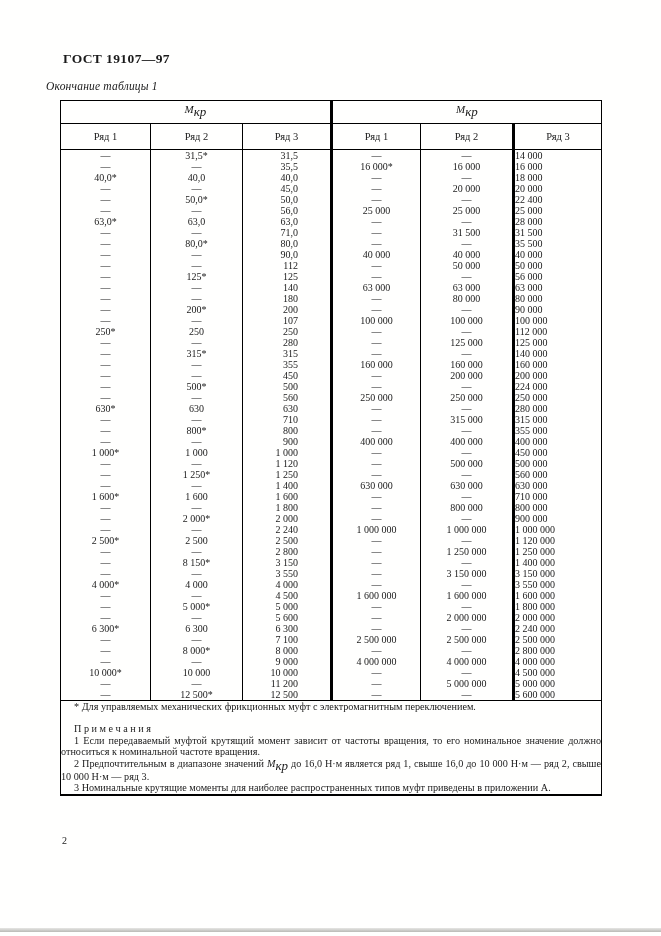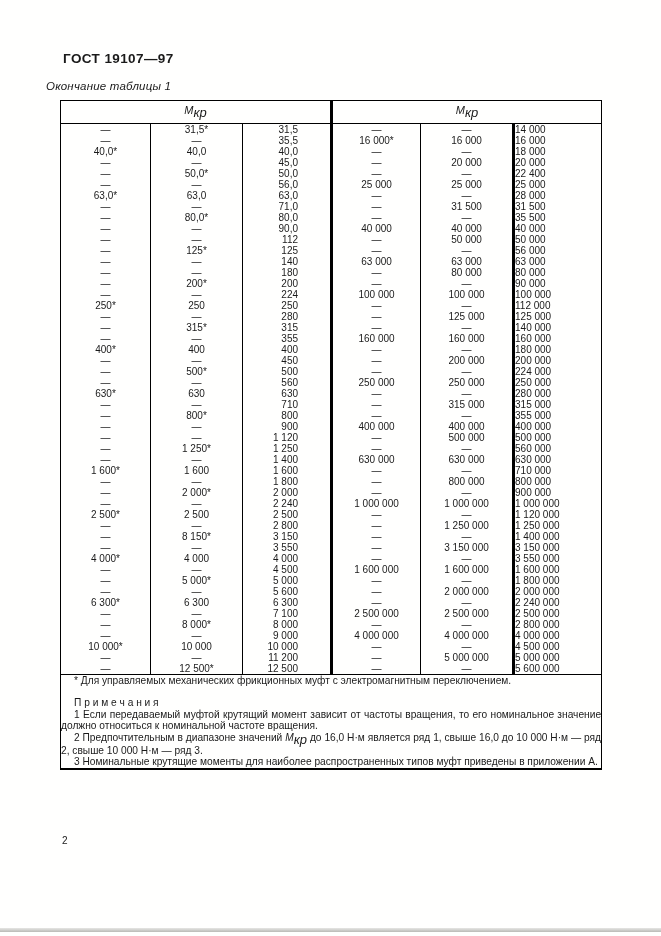--- a/index.html
+++ b/index.html
@@ -1,20 +1,20 @@
 <!DOCTYPE html>
 <html><head>
 <meta charset="utf-8">
 <style>
   html,body{margin:0;padding:0;background:#ffffff;}
   .page{
     position:relative;
     width:661px;height:936px;
     background:#fffffe;
-    font-family:Liberation Sans, sans-serif;
+    font-family:Liberation Serif, serif;
     color:#1a1a1a;
     overflow:hidden;
   }
   .doc-number{
     position:absolute;left:63px;top:51px;
     font-weight:bold;font-size:13.5px;letter-spacing:.4px;
   }
   .caption{
     position:absolute;left:46px;top:80px;
     font-style:italic;font-size:11.5px;letter-spacing:.2px;
@@ -81,20 +81,28 @@
         <col style="width:89px">
       <col style="width:89px">
         <col style="width:93px">
         <col style="width:88px">
     </colgroup>
     <thead>
       <tr>
         <th colspan="3" class="ghead gleft"><span class="msym">М</span><sub class="msub">кр</sub></th>
         <th colspan="3" class="ghead"><span class="msym">М</span><sub class="msub">кр</sub></th>
       </tr>
+      <tr>
+        <th class="chead col1">Ряд 1</th>
+        <th class="chead col2">Ряд 2</th>
+        <th class="chead col3">Ряд 3</th>
+        <th class="chead col4">Ряд 1</th>
+        <th class="chead col5">Ряд 2</th>
+        <th class="chead col6">Ряд 3</th>
+      </tr>
     </thead>
     <tbody>
         <tr>
           <td class="col1">—</td>
           <td class="col2">31,5*</td>
           <td class="col3">31,5</td>
           <td class="col4">—</td>
           <td class="col5">—</td>
           <td class="col6">14 000</td>
         </tr>
@@ -206,21 +214,21 @@
           <td class="col1">—</td>
           <td class="col2">200*</td>
           <td class="col3">200</td>
           <td class="col4">—</td>
           <td class="col5">—</td>
           <td class="col6">90 000</td>
         </tr>
         <tr>
           <td class="col1">—</td>
           <td class="col2">—</td>
-          <td class="col3">224</td>
+          <td class="col3">107</td>
           <td class="col4">100 000</td>
           <td class="col5">100 000</td>
           <td class="col6">100 000</td>
         </tr>
         <tr>
           <td class="col1">250*</td>
           <td class="col2">250</td>
           <td class="col3">250</td>
           <td class="col4">—</td>
           <td class="col5">—</td>
@@ -244,28 +252,20 @@
         </tr>
         <tr>
           <td class="col1">—</td>
           <td class="col2">—</td>
           <td class="col3">355</td>
           <td class="col4">160 000</td>
           <td class="col5">160 000</td>
           <td class="col6">160 000</td>
         </tr>
         <tr>
-          <td class="col1">400*</td>
-          <td class="col2">400</td>
-          <td class="col3">400</td>
-          <td class="col4">—</td>
-          <td class="col5">—</td>
-          <td class="col6">180 000</td>
-        </tr>
-        <tr>
           <td class="col1">—</td>
           <td class="col2">—</td>
           <td class="col3">450</td>
           <td class="col4">—</td>
           <td class="col5">200 000</td>
           <td class="col6">200 000</td>
         </tr>
         <tr>
           <td class="col1">—</td>
           <td class="col2">500*</td>
@@ -306,20 +306,28 @@
           <td class="col5">—</td>
           <td class="col6">355 000</td>
         </tr>
         <tr>
           <td class="col1">—</td>
           <td class="col2">—</td>
           <td class="col3">900</td>
           <td class="col4">400 000</td>
           <td class="col5">400 000</td>
           <td class="col6">400 000</td>
+        </tr>
+        <tr>
+          <td class="col1">1 000*</td>
+          <td class="col2">1 000</td>
+          <td class="col3">1 000</td>
+          <td class="col4">—</td>
+          <td class="col5">—</td>
+          <td class="col6">450 000</td>
         </tr>
         <tr>
           <td class="col1">—</td>
           <td class="col2">—</td>
           <td class="col3">1 120</td>
           <td class="col4">—</td>
           <td class="col5">500 000</td>
           <td class="col6">500 000</td>
         </tr>
         <tr>

